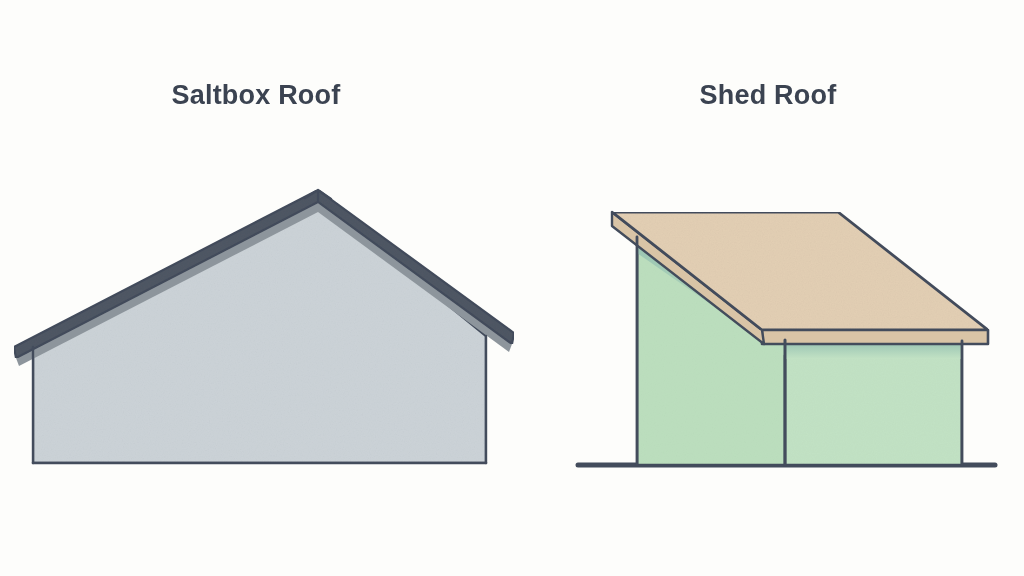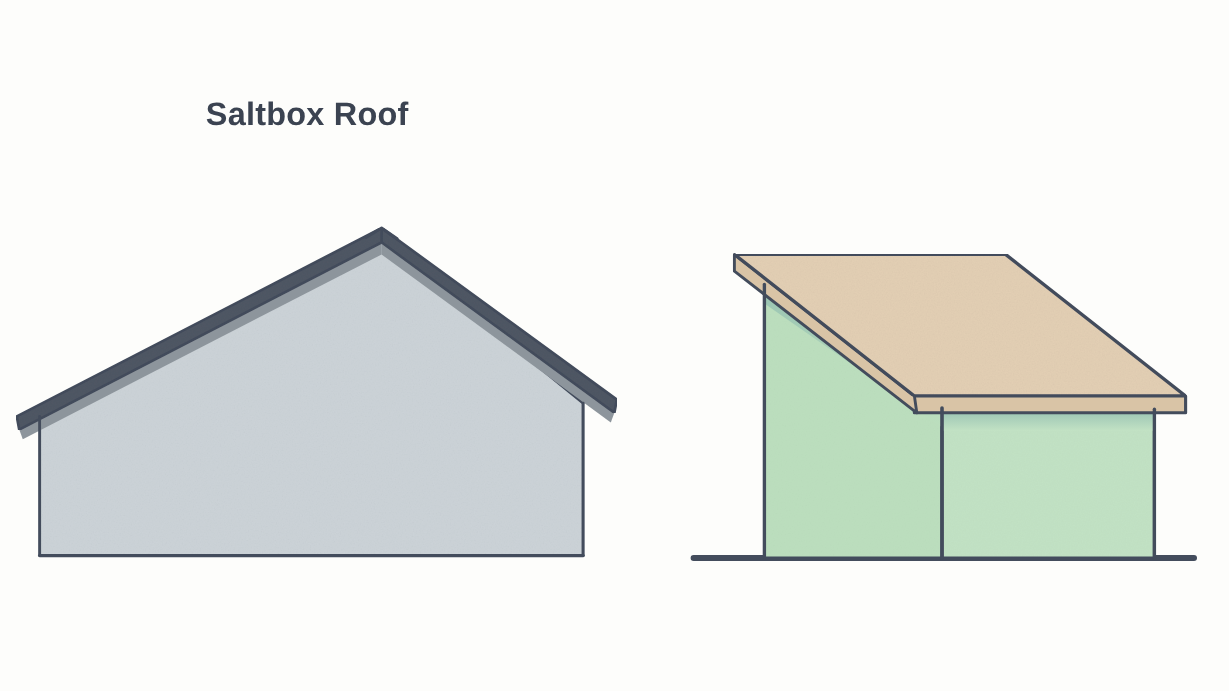--- a/index.html
+++ b/index.html
@@ -47,20 +47,21 @@
     width: 512px;
   }
 </style>
 </head>
 <body>
 
 <div id="canvas">
 
   <div class="panel-title" id="title-left">Saltbox Roof</div>
 
+  <div class="panel-title" id="title-right">Shed Roof</div>
 
   <svg class="diagram-svg" viewBox="0 0 1024 576">
     <defs>
       <filter id="grain" x="0" y="0" width="100%" height="100%">
         <feTurbulence type="fractalNoise" baseFrequency="0.85" numOctaves="3" result="n"></feTurbulence>
         <feColorMatrix in="n" type="saturate" values="0" result="ng"></feColorMatrix>
         <feComponentTransfer in="ng" result="nc">
           <feFuncA type="linear" slope="0.11" intercept="0"></feFuncA>
         </feComponentTransfer>
         <feComposite in="nc" in2="SourceGraphic" operator="in" result="grainOnly"></feComposite>

